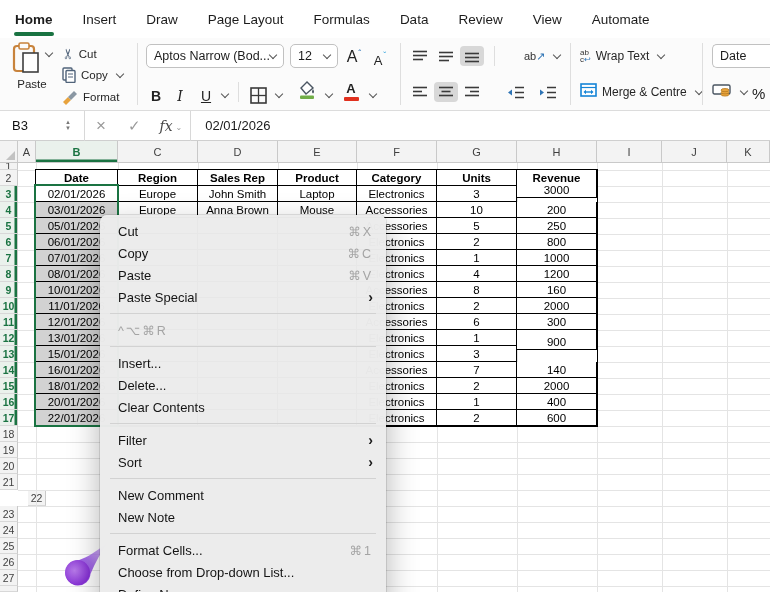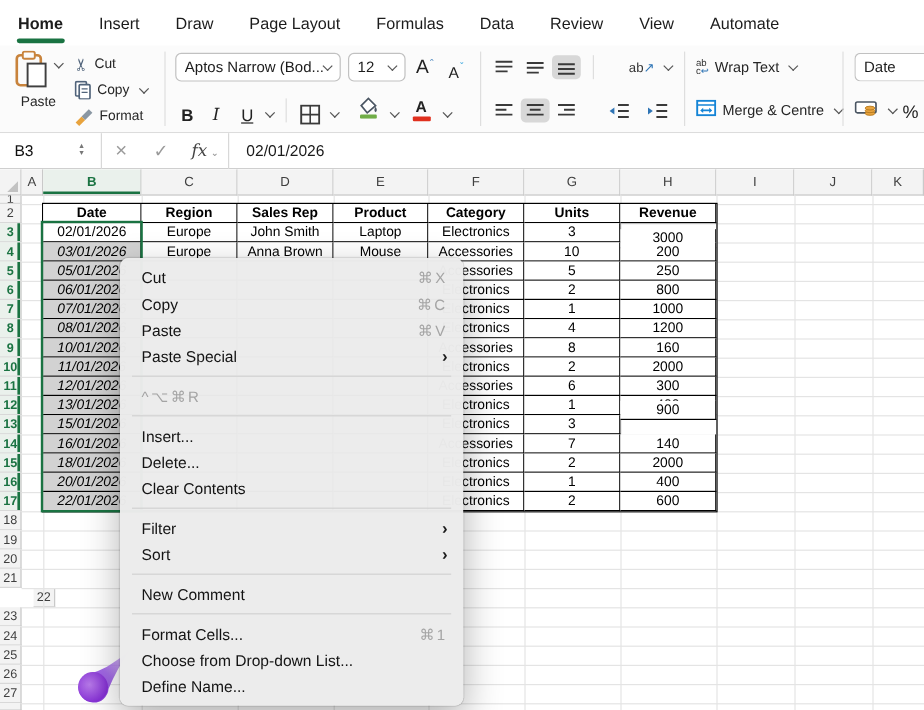--- a/index.html
+++ b/index.html
@@ -59,21 +59,21 @@
     box-shadow:inset -2.5px 0 0 #1A7342; }
   .corner { position:absolute; left:0; top:0; width:18px; height:22px; background:#f3f3f3;
     border-right:1px solid #c9c9c9; border-bottom:1px solid #c9c9c9; }
   .corner::after { content:""; position:absolute; right:2px; bottom:2px;
     border-left:9px solid transparent; border-bottom:9px solid #c2c2c2; }
   .gline { position:absolute; background:#e4e4e4; }
   .tcell { position:absolute; background:#fff; border-right:1px solid #000; border-bottom:1px solid #000;
     font-size:11.5px; color:#000; display:flex; align-items:center; justify-content:center;
     white-space:nowrap; overflow:hidden; cursor:cell; }
   .tcell.hdr { font-weight:700; }
-  .tcell.selcell { background:#d2d2d2;font-style:italic; }
+  .tcell.selcell { background:#d2d2d2; }
   .tablewrap { position:absolute; border:1px solid #000; }
   .selout { position:absolute; border:2px solid #1A7342; pointer-events:none; z-index:6; }
   
   .menu { position:absolute; left:100px; top:215px; width:286px; z-index:40;
     background:rgba(236,236,236,0.98); border-radius:7px; padding:5px 0;
     box-shadow:0 0 0 1px rgba(0,0,0,0.10), 0 12px 32px rgba(0,0,0,0.30); }
   .mitem { height:22px; display:flex; align-items:center; padding:0 13px 0 18px;
     font-size:13px; color:#141414; cursor:default; }
   .mitem .mlabel { flex:1; white-space:nowrap; }
   .mitem .mshort { color:#a4a4a4; font-size:12.5px; letter-spacing:2px; }
@@ -408,21 +408,21 @@
         <div class="tcell hdr" style="left: 242px; top: 0px; width: 79px; height: 16px;">Product</div>
         <div class="tcell hdr" style="left: 321px; top: 0px; width: 80px; height: 16px;">Category</div>
         <div class="tcell hdr" style="left: 401px; top: 0px; width: 80px; height: 16px;">Units</div>
         <div class="tcell hdr" style="left: 481px; top: 0px; width: 80px; height: 16px;">Revenue</div>
         <div class="tcell " style="left: 0px; top: 16px; width: 82px; height: 16px;">02/01/2026</div>
         <div class="tcell " style="left: 82px; top: 16px; width: 80px; height: 16px;">Europe</div>
         <div class="tcell " style="left: 162px; top: 16px; width: 80px; height: 16px;">John Smith</div>
         <div class="tcell " style="left: 242px; top: 16px; width: 79px; height: 16px;">Laptop</div>
         <div class="tcell " style="left: 321px; top: 16px; width: 80px; height: 16px;">Electronics</div>
         <div class="tcell " style="left: 401px; top: 16px; width: 80px; height: 16px;">3</div>
-        <div class="tcell " style="left: 481px; top: 21px; width: 80px; height: 16px;">3000</div>
+        <div class="tcell " style="left: 481px; top: 12px; width: 80px; height: 16px;">3000</div>
         <div class="tcell selcell" style="left: 0px; top: 32px; width: 82px; height: 16px;">03/01/2026</div>
         <div class="tcell " style="left: 82px; top: 32px; width: 80px; height: 16px;">Europe</div>
         <div class="tcell " style="left: 162px; top: 32px; width: 80px; height: 16px;">Anna Brown</div>
         <div class="tcell " style="left: 242px; top: 32px; width: 79px; height: 16px;">Mouse</div>
         <div class="tcell " style="left: 321px; top: 32px; width: 80px; height: 16px;">Accessories</div>
         <div class="tcell " style="left: 401px; top: 32px; width: 80px; height: 16px;">10</div>
         <div class="tcell " style="left: 481px; top: 32px; width: 80px; height: 16px;">200</div>
         <div class="tcell selcell" style="left: 0px; top: 48px; width: 82px; height: 16px;">05/01/2026</div>
         <div class="tcell " style="left: 82px; top: 48px; width: 80px; height: 16px;"></div>
         <div class="tcell " style="left: 162px; top: 48px; width: 80px; height: 16px;"></div>
@@ -571,20 +571,23 @@
         <span class="msub">›</span>
       </div>
       <div class="mitem">
         <span class="mlabel">Sort</span>
         <span class="msub">›</span>
       </div>
       <div class="msep"></div>
       <div class="mitem">
         <span class="mlabel">New Comment</span>
       </div>
+      <div class="mitem">
+        <span class="mlabel">New Note</span>
+      </div>
       <div class="msep"></div>
       <div class="mitem">
         <span class="mlabel">Format Cells...</span>
         <span class="mshort">⌘1</span>
       </div>
       <div class="mitem">
         <span class="mlabel">Choose from Drop-down List...</span>
       </div>
       <div class="mitem">
         <span class="mlabel">Define Name...</span>

